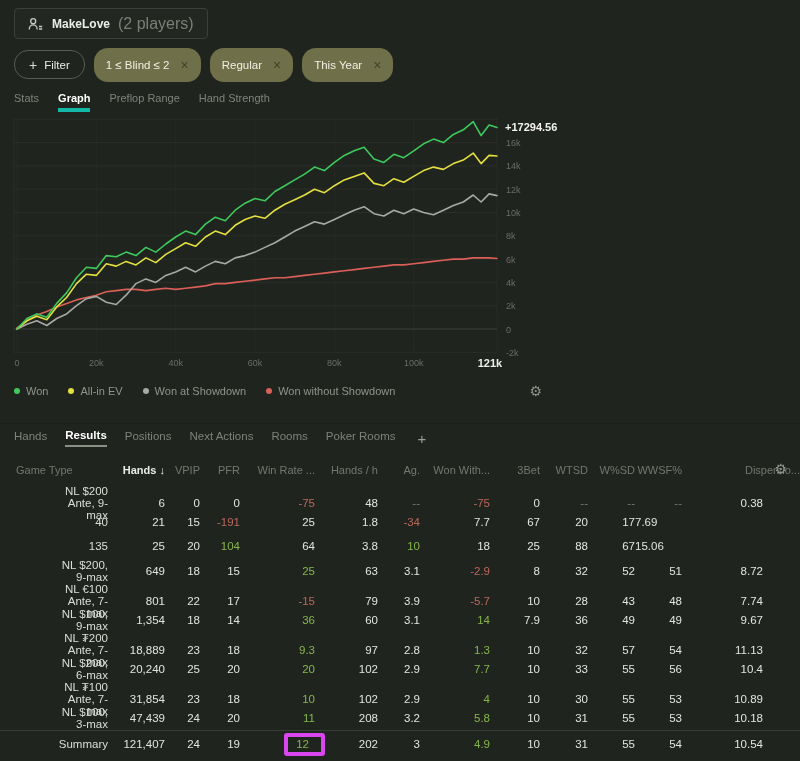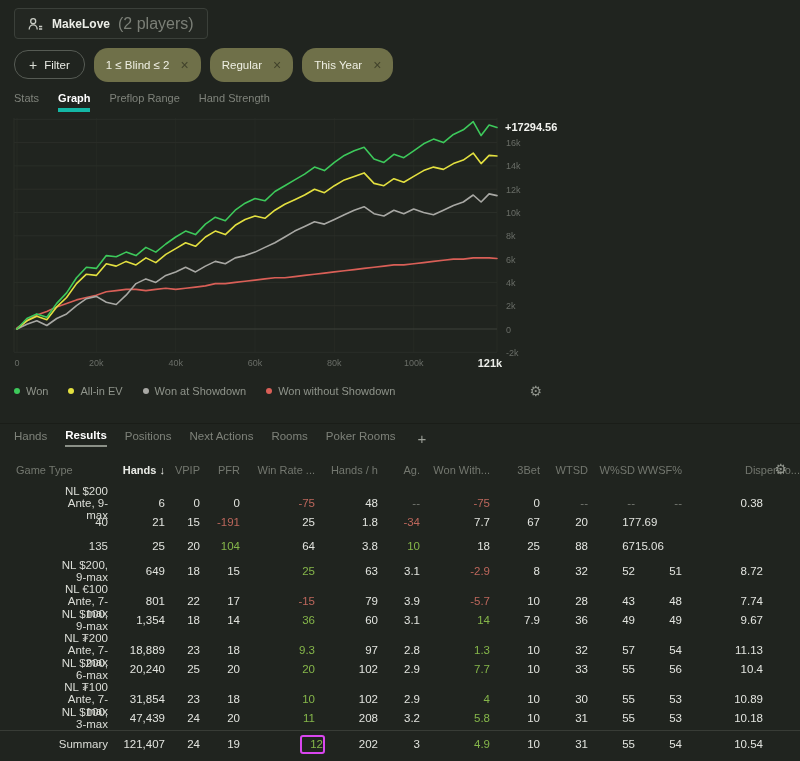--- a/index.html
+++ b/index.html
@@ -51,21 +51,21 @@
   .thead .cell.sorted{color:#e9ebe6;font-weight:bold;}
   .thead .gear{position:absolute;right:13px;top:8px;margin-left:0;}
   .trow{height:24.5px;font-size:11.5px;color:#e2e4df;cursor:pointer;}
   .trow .cell{text-align:right;}
   .trow .cell:first-child{text-align:right;padding-left:16px;color:#dcded8;margin-left:39px;}
   .trow .cell:last-child,.thead .cell:last-child{padding-right:37px;}
   .neg{color:#bd675c;}
   .pos{color:#85b64a;}
   .mut{color:#767a73;}
   .summary{height:26px;border-top:1px solid #383c36;cursor:default;}
-  .hl-box{display:inline-block;border:2px solid #d946ef;border-radius:3px;padding:1px 0 2px 8px;margin-right:-10px;text-align:right;}
+  .hl-box{display:inline-block;border:4px solid #d946ef;border-radius:3px;padding:1px 12px 2px 8px;margin-right:-10px;text-align:right;}
 </style>
 </head>
 <body>
 
 <div class="page">
 
   
   <div class="player-box">
     <span style="display:inline-flex;">
       <svg width="16" height="14" viewBox="0 0 16 14" fill="none" stroke="#c9ccc5" stroke-width="1.3">

